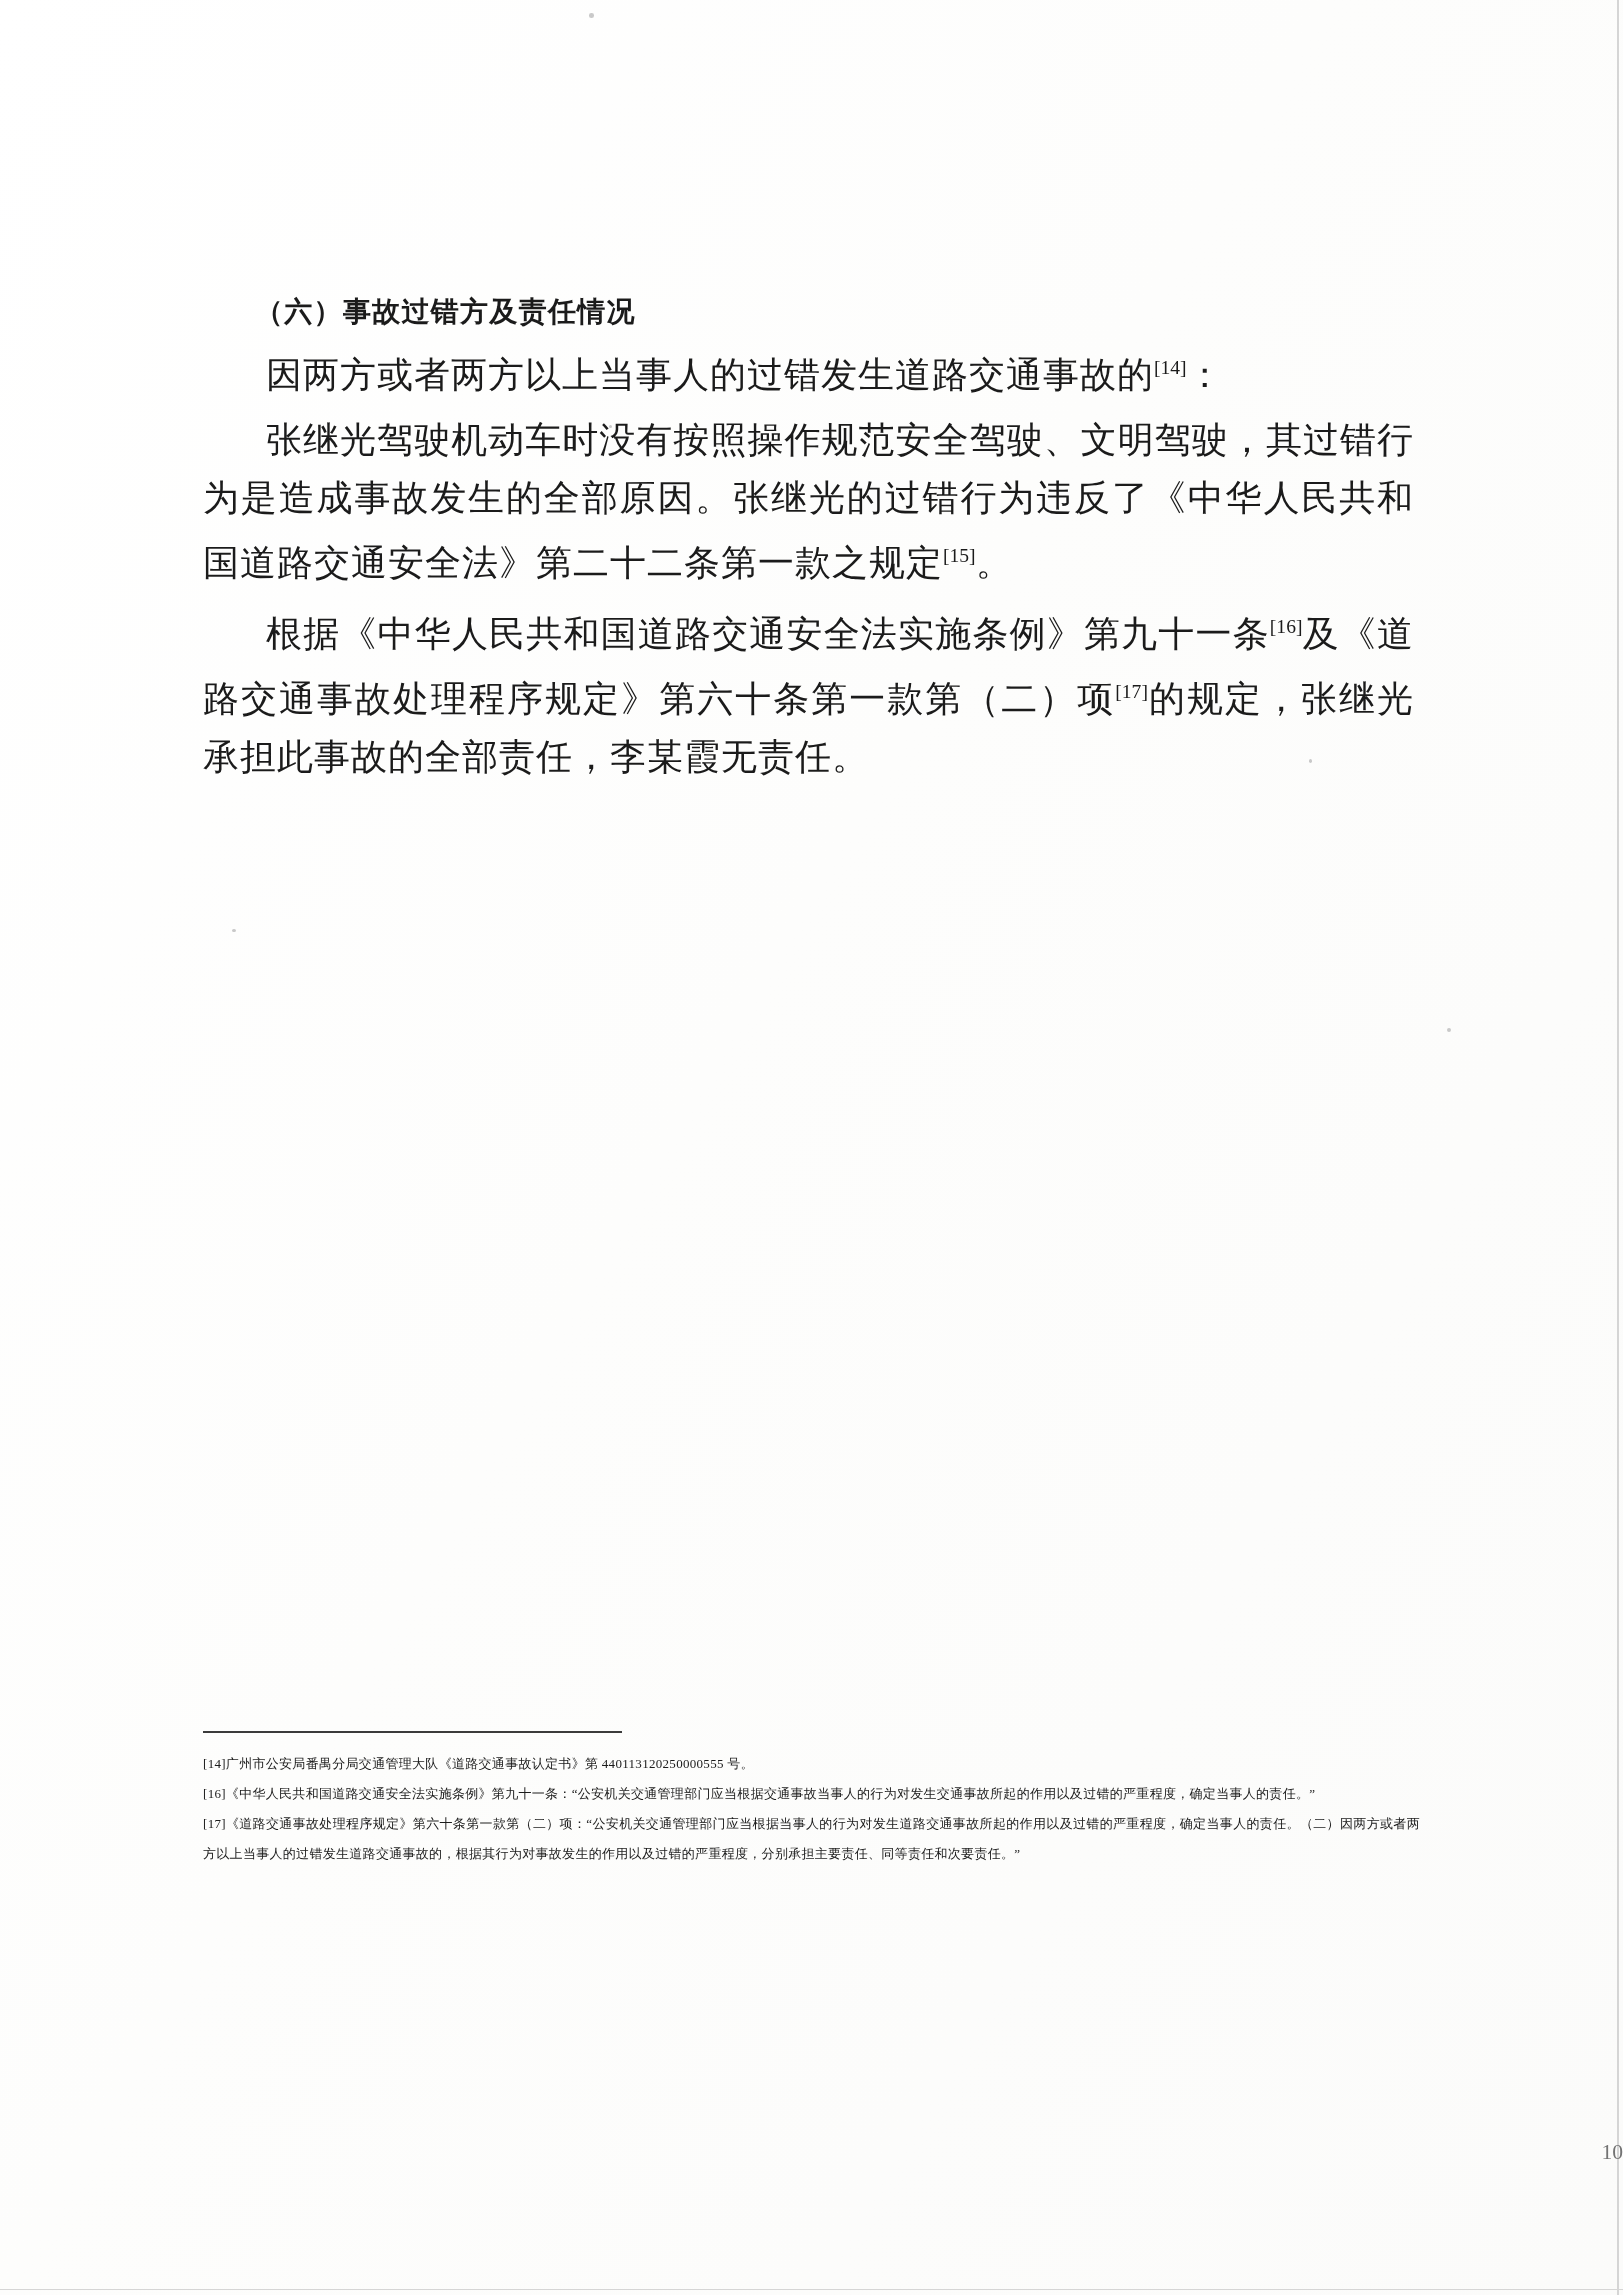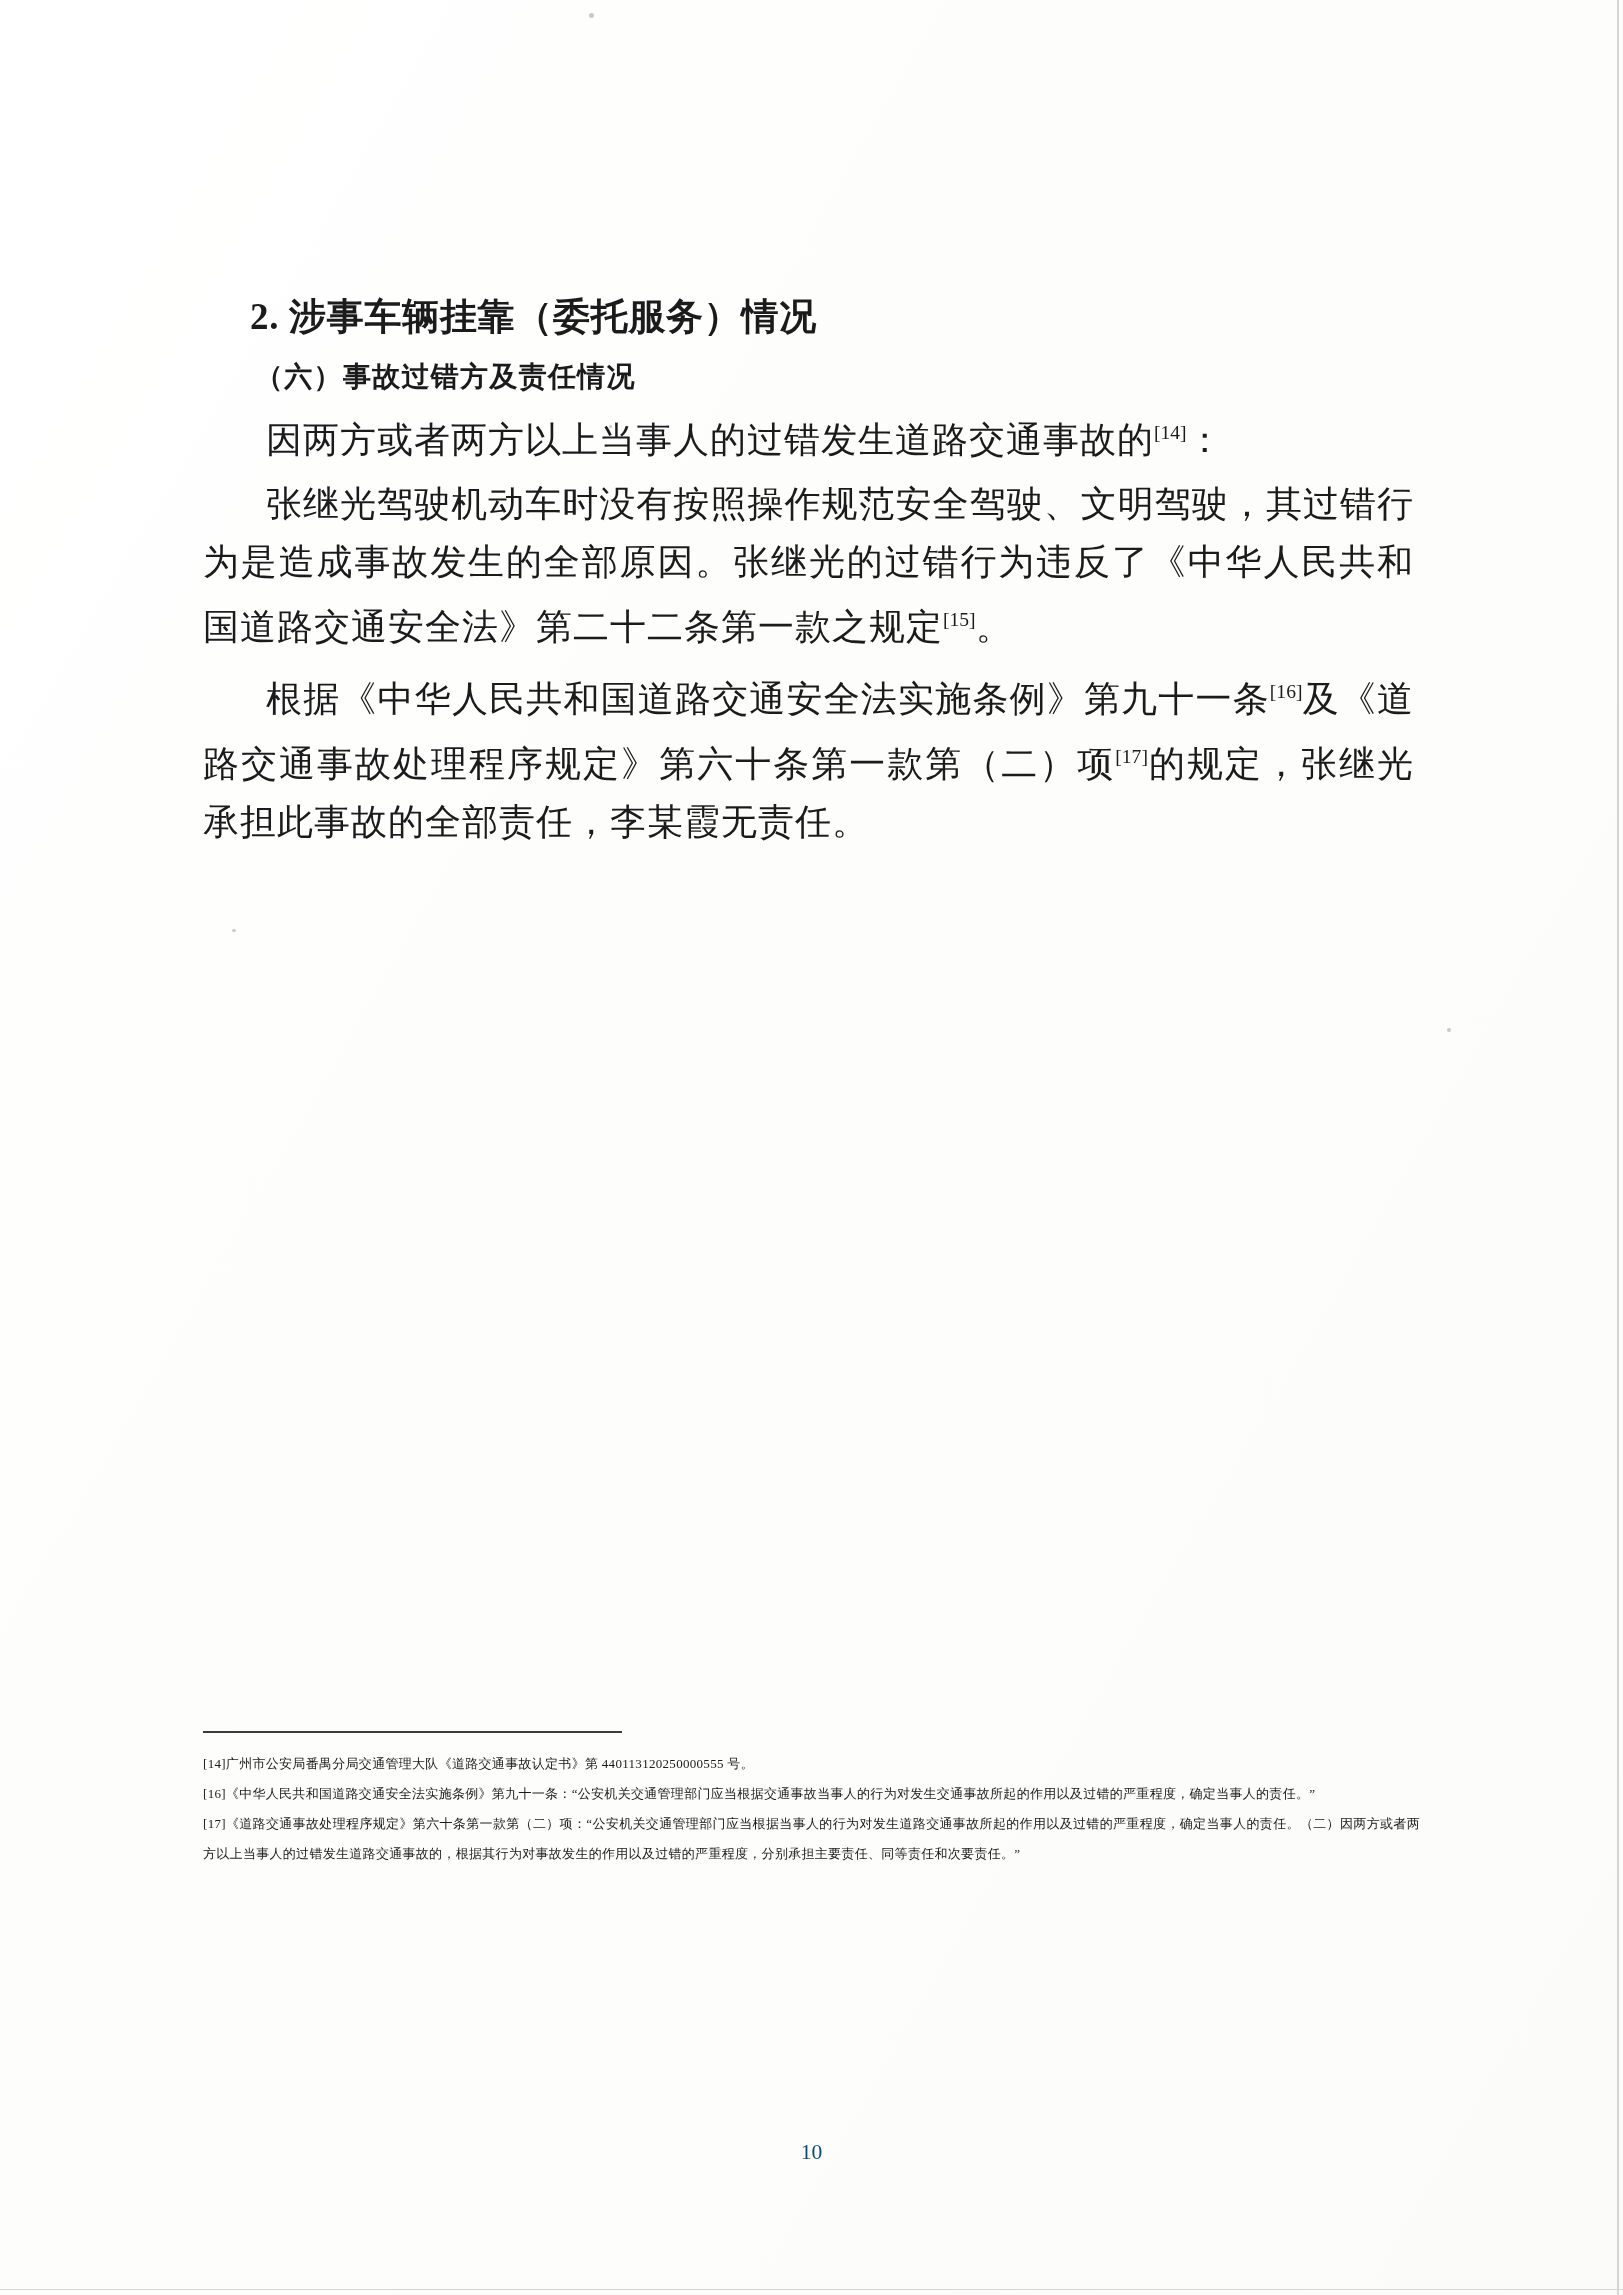--- a/index.html
+++ b/index.html
@@ -88,23 +88,23 @@
     text-justify: inter-ideograph;
     letter-spacing: 0.3px;
   }
 
   
   .page-number {
     position: absolute;
     left: 0;
     right: 0;
     top: 2140px;
-    text-align: center;
+    text-align: right;
     font-size: 21.6px;
-    color: #0c4a6e;
+    color: #737373;
   }
 
   
   .speck {
     position: absolute;
     background: #c9c9c9;
     border-radius: 50%;
     pointer-events: none;
   }
   .edge-line {
@@ -122,21 +122,20 @@
   <div class="speck" style="left:589px; top:13px; width:4.6px; height:4.6px;"></div>
   <div class="speck" style="left:609px; top:425px; width:3.3px; height:3.3px;"></div>
   <div class="speck" style="left:1309px; top:759px; width:3.3px; height:3.9px;"></div>
   <div class="speck" style="left:1447px; top:1028px; width:3.9px; height:3.9px;"></div>
   <div class="speck" style="left:232px; top:929px; width:3.9px; height:3.3px;"></div>
   <div class="edge-line" style="left:0; top:2289px; width:1623px; height:1.3px;"></div>
   <div class="edge-line" style="left:1617px; top:0; width:2px; height:2295px;"></div>
 
   <div class="content">
 
-    <h2 class="sec-heading">2. 涉事车辆挂靠（委托服务）情况</h2>
 
 
     <h3 class="sub-heading">（六）事故过错方及责任情况</h3>
 
     <p class="body"><span>因两方或者两方以上当事人的过错发生道路交通事故的</span><span class="sup">[14]</span><span>：</span></p>
 
     <p class="body"><span>张继光驾驶机动车时没有按照操作规范安全驾驶、文明驾驶，其过错行为是造成事故发生的全部原因。张继光的过错行为违反了《中华人民共和国道路交通安全法》第二十二条第一款之规定</span><span class="sup">[15]</span><span>。</span></p>
 
     <p class="body"><span>根据《中华人民共和国道路交通安全法实施条例》第九十一条</span><span class="sup">[16]</span><span>及《道路交通事故处理程序规定》第六十条第一款第（二）项</span><span class="sup">[17]</span><span>的规定，张继光承担此事故的全部责任，李某霞无责任。</span></p>
   </div>

